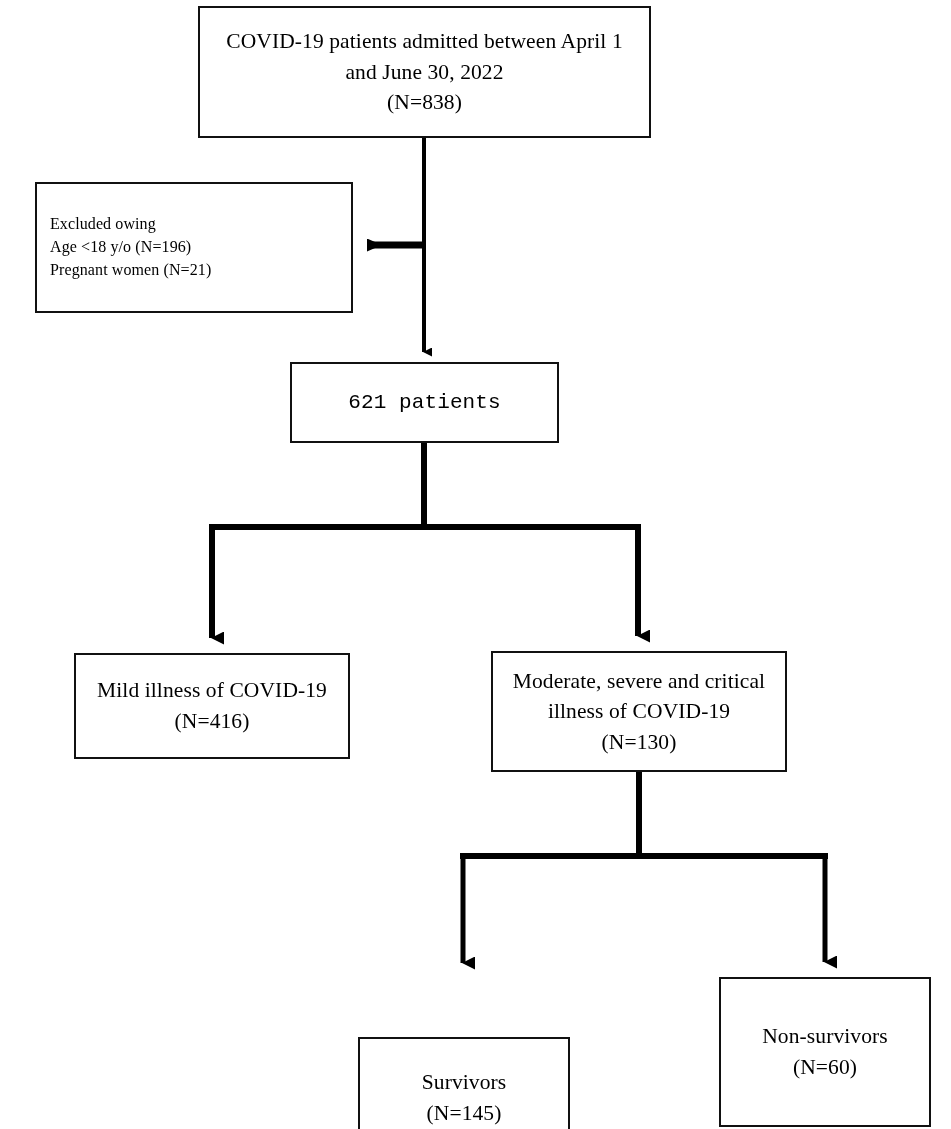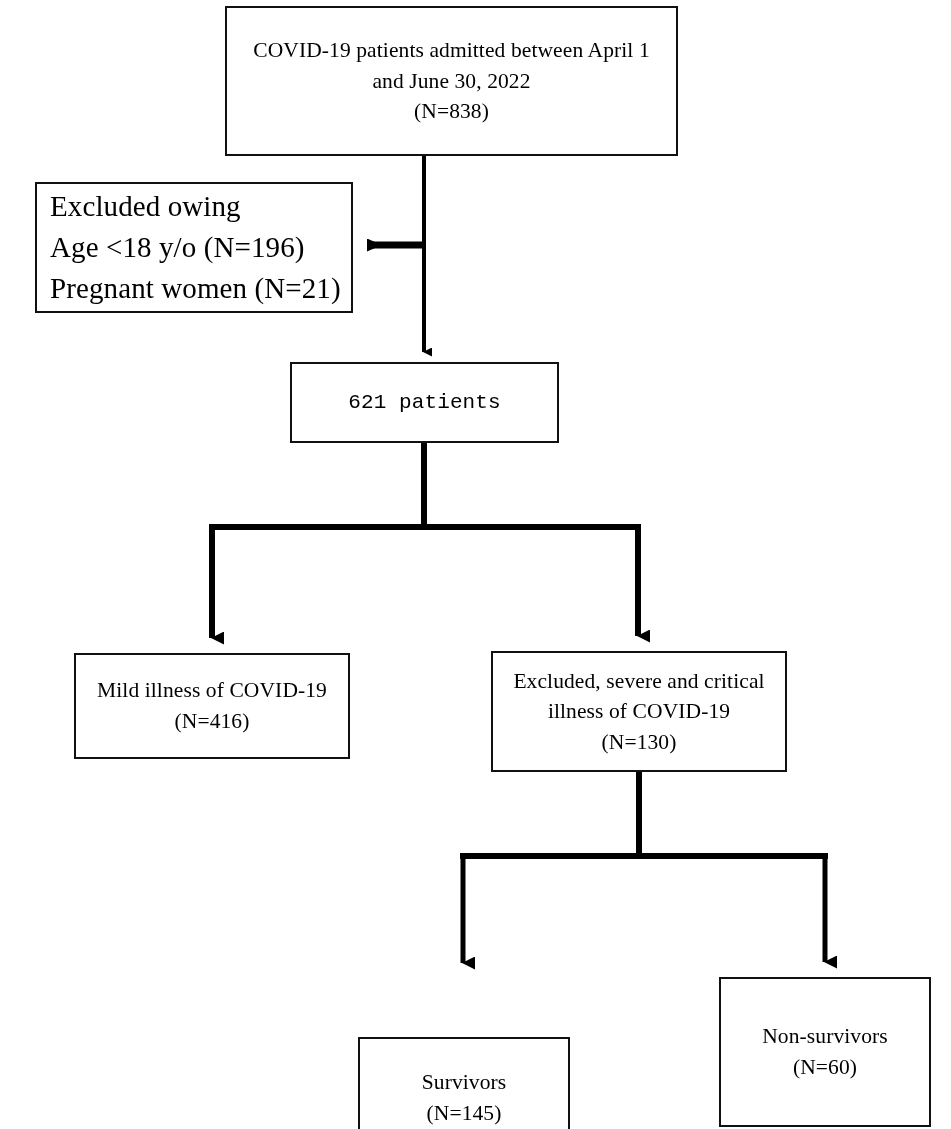--- a/index.html
+++ b/index.html
@@ -50,30 +50,30 @@
   .node .line {
     display: block;
     white-space: nowrap;
   }
   .node.align-left {
     align-items: flex-start;
     text-align: left;
     padding-left: 13px;
   }
   
-  #node-admitted   { left: 198px; top: 6px;   width: 453px; height: 150px; margin-left: 27px; }
+  #node-admitted   { left: 198px; top: 6px;   width: 453px; height: 132px; }
   #node-excluded   { left: 35px;  top: 182px; width: 318px; height: 131px; }
   #node-eligible   { left: 290px; top: 362px; width: 269px; height: 81px;  }
   #node-mild       { left: 74px;  top: 653px; width: 276px; height: 106px; }
   #node-moderate   { left: 491px; top: 651px; width: 296px; height: 121px; }
   #node-survivors  { left: 358px; top: 1020px; width: 212px; height: 122px; margin-top: 17px; }
   #node-nonsurv    { left: 719px; top: 977px; width: 212px; height: 150px; }
 
   #node-admitted  .line { font-size: 21.5px; }
-  #node-excluded  .line { font-size: 29px; text-align: right; }
+  #node-excluded  .line { font-size: 16px; text-align: right; }
   #node-eligible  .line { font-size: 21px; font-family: Liberation Mono, monospace; }
 </style>
 </head>
 <body>
 
 <div id="flow-root">
 
   <svg class="layer connectors" width="951" height="1129" viewBox="0 0 951 1129">
     <defs>
       <marker id="arrow-down" markerWidth="9" markerHeight="9" refX="4.5" refY="8" orient="auto" markerUnits="userSpaceOnUse">
@@ -119,21 +119,21 @@
     <div class="node" id="node-eligible">
       <span class="line">621 patients</span>
     </div>
 
     <div class="node" id="node-mild">
       <span class="line">Mild illness of COVID-19</span>
       <span class="line">(N=416)</span>
     </div>
 
     <div class="node" id="node-moderate">
-      <span class="line">Excluded, severe and critical</span>
+      <span class="line">Moderate, severe and critical</span>
       <span class="line">illness of COVID-19</span>
       <span class="line">(N=130)</span>
     </div>
 
     <div class="node" id="node-survivors">
       <span class="line">Survivors</span>
       <span class="line">(N=145)</span>
     </div>
 
     <div class="node" id="node-nonsurv">

